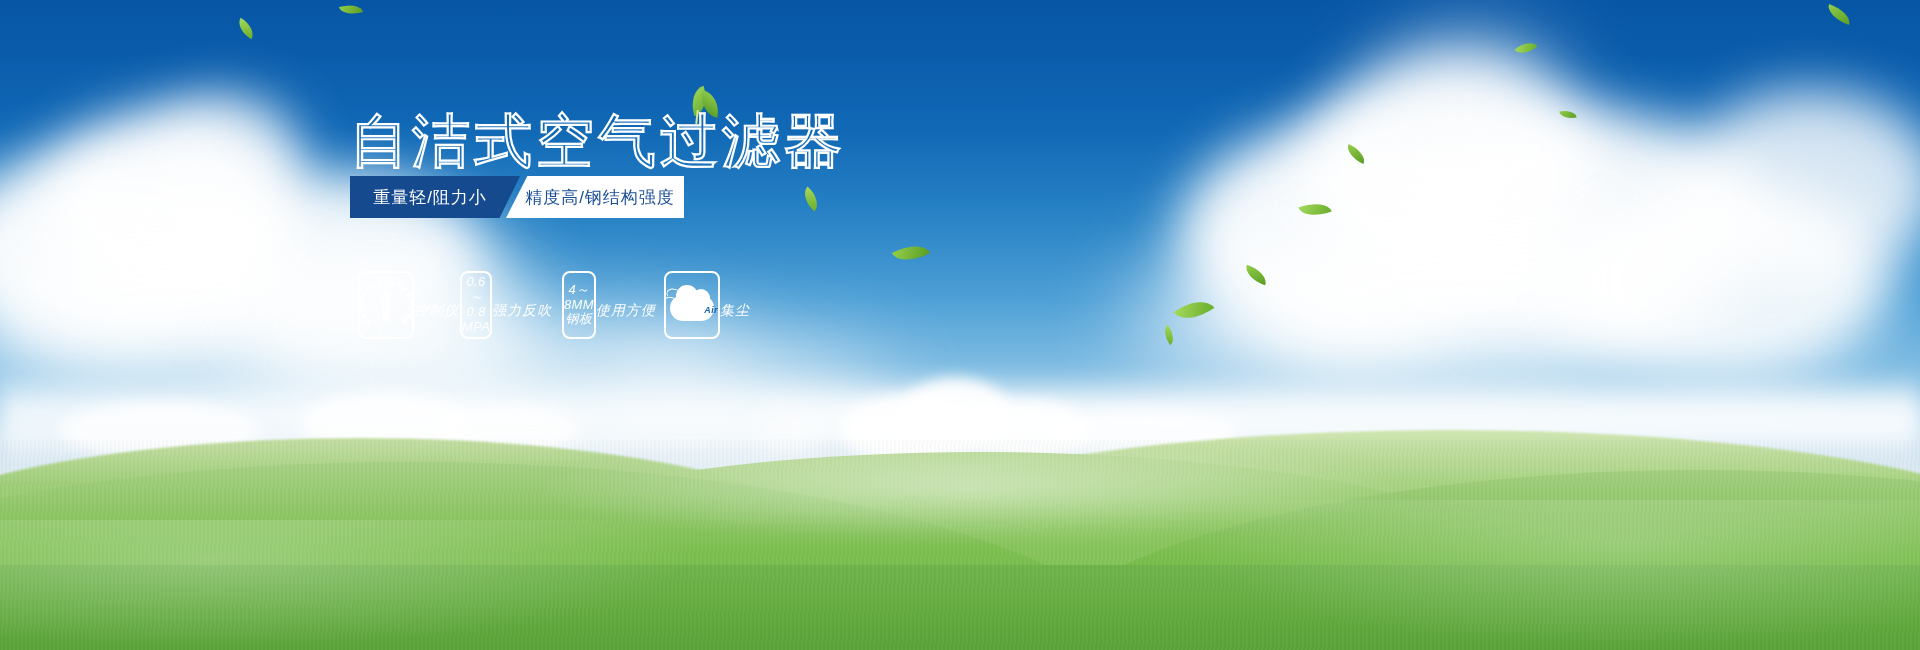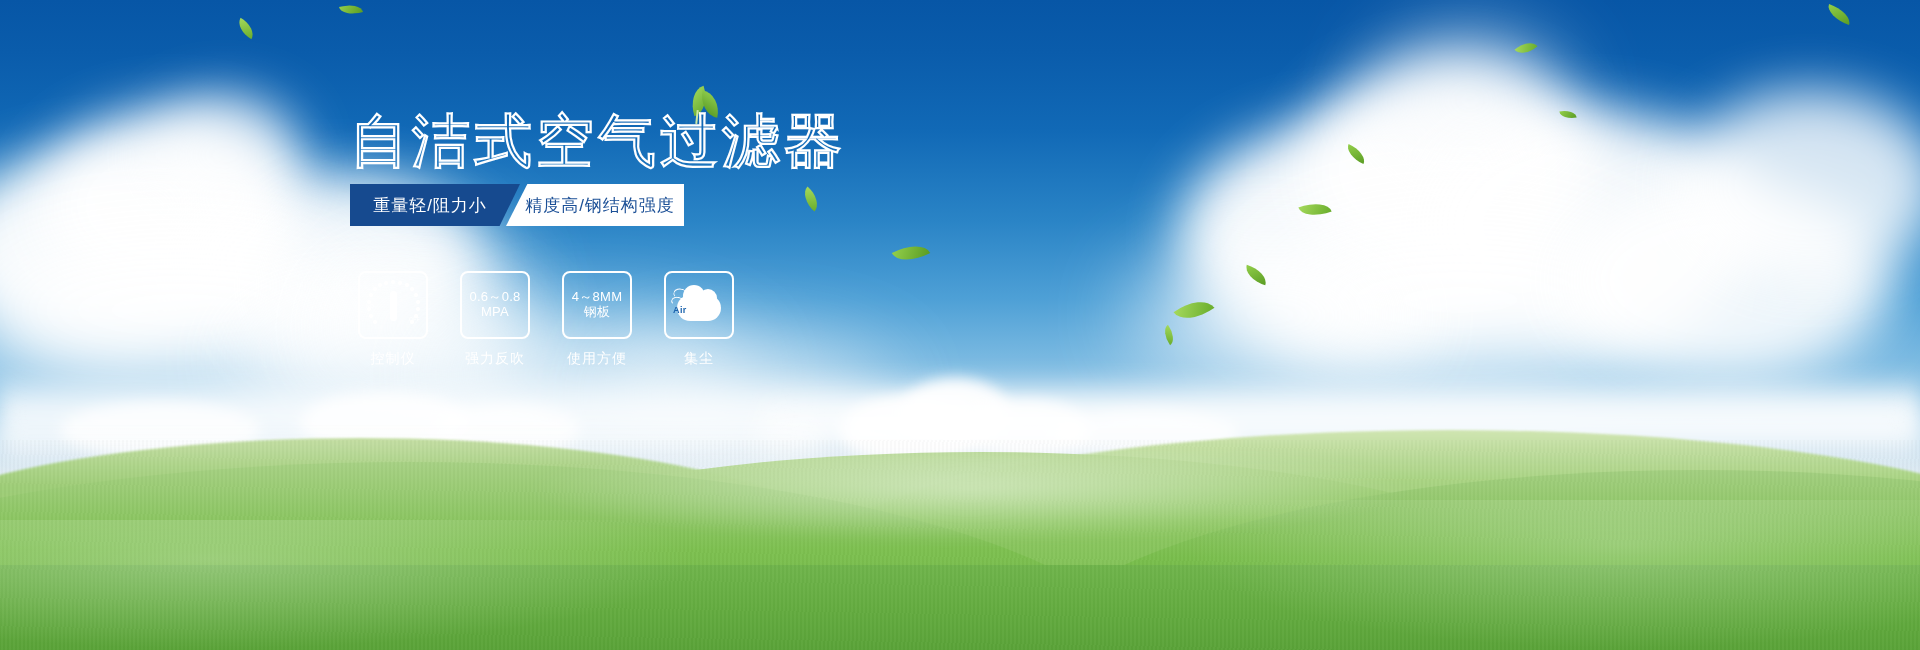--- a/index.html
+++ b/index.html
@@ -131,38 +131,38 @@
   
   .titleLeaf{position:absolute;left:676px;top:86px;width:46px;height:34px;}
   .tl-a{position:absolute;left:14px;top:2px;width:18px;height:26px;
         background:linear-gradient(150deg,#a8de63,#5fa528);
         border-radius:100% 0 100% 0;transform:rotate(-18deg);}
   .tl-b{position:absolute;left:24px;top:6px;width:20px;height:24px;
         background:linear-gradient(200deg,#9ad653,#4f9220);
         border-radius:0 100% 0 100%;transform:rotate(12deg);}
   .tl-stem{position:absolute;left:20px;top:24px;width:2px;height:14px;background:#cfe9a6;transform:rotate(6deg);}
 
-  .tabs{position:absolute;left:350px;top:184px;height:56px;display:flex;}
+  .tabs{position:absolute;left:350px;top:176px;height:56px;display:flex;}
   .tab{
     height:42px;display:flex;align-items:center;justify-content:center;
     font-size:17px;letter-spacing:1px;
   }
   .tab-dark{
     background:#164a8f;color:#ffffff;width:160px;
     clip-path:polygon(0 0,100% 0,88% 100%,0 100%);
     padding-right:10px;
   }
   .tab-light{
     background:#ffffff;color:#1b4f96;width:168px;margin-left:-14px;
     clip-path:polygon(12% 0,100% 0,100% 100%,0 100%);
     padding-left:10px;
   }
 
   .features{position:absolute;left:358px;top:271px;display:flex;gap:32px;}
-  .feature{width:70px;display:flex;flex-direction:column;align-items:center;}
+  .feature{width:70px;display:flex;flex-direction:row;align-items:center;font-style:italic;}
   .fbox{
     width:70px;height:68px;border:2px solid #ffffff;border-radius:8px;
     display:flex;align-items:center;justify-content:center;
     color:#ffffff;text-align:center;line-height:1.15;
     box-sizing:border-box;position:relative;
   }
   .fbox-txt{font-size:13px;letter-spacing:.3px;}
   .fcap{margin-top:11px;font-size:14px;color:#ffffff;white-space:nowrap;letter-spacing:1px;}
 
   
@@ -184,21 +184,21 @@
   
   .aircloud{position:relative;width:52px;height:44px;}
   .aircloud .body{position:absolute;left:4px;top:12px;width:44px;height:26px;
                   background:#fff;border-radius:14px;}
   .aircloud .b2{position:absolute;left:10px;top:2px;width:22px;height:22px;background:#fff;border-radius:50%;}
   .aircloud .b3{position:absolute;left:26px;top:6px;width:18px;height:18px;background:#fff;border-radius:50%;}
   .aircloud .swoosh{position:absolute;border:1.6px solid #fff;border-radius:50%;
                     border-right-color:transparent;border-bottom-color:transparent;}
   .aircloud .sw1{left:0px;top:6px;width:16px;height:10px;transform:rotate(20deg);}
   .aircloud .sw2{left:-2px;top:14px;width:13px;height:8px;transform:rotate(15deg);}
-  .aircloud .airtxt{position:absolute;left:0;top:22px;width:52px;text-align:left;
+  .aircloud .airtxt{position:absolute;left:0;top:22px;width:52px;text-align:right;
                     font-size:9px;color:#1b63ad;font-weight:bold;letter-spacing:.4px;}
 </style>
 </head>
 <body>
 
 <div class="stage">
 
   <div class="sky-layer">
     <div class="cloud soft clA1"></div>
     <div class="cloud soft clA2"></div>

